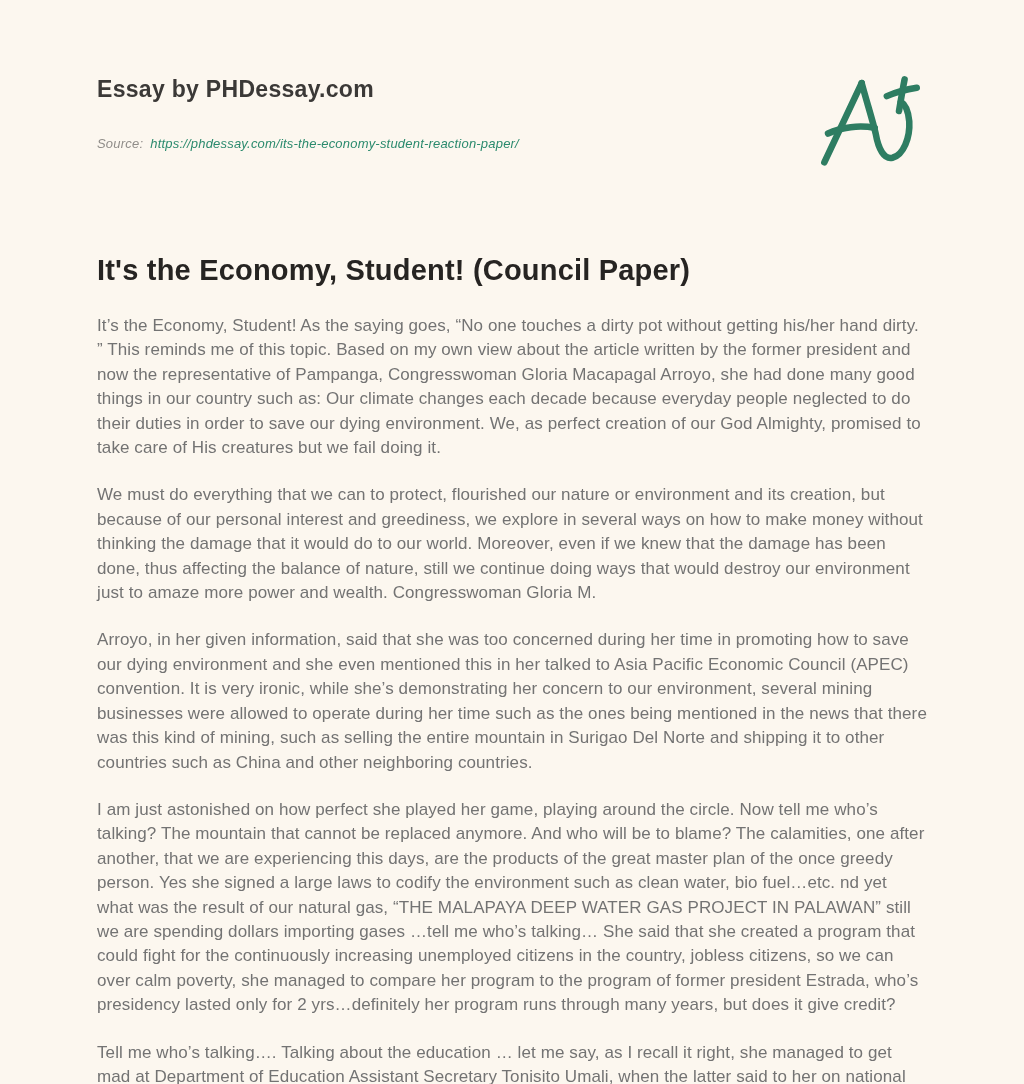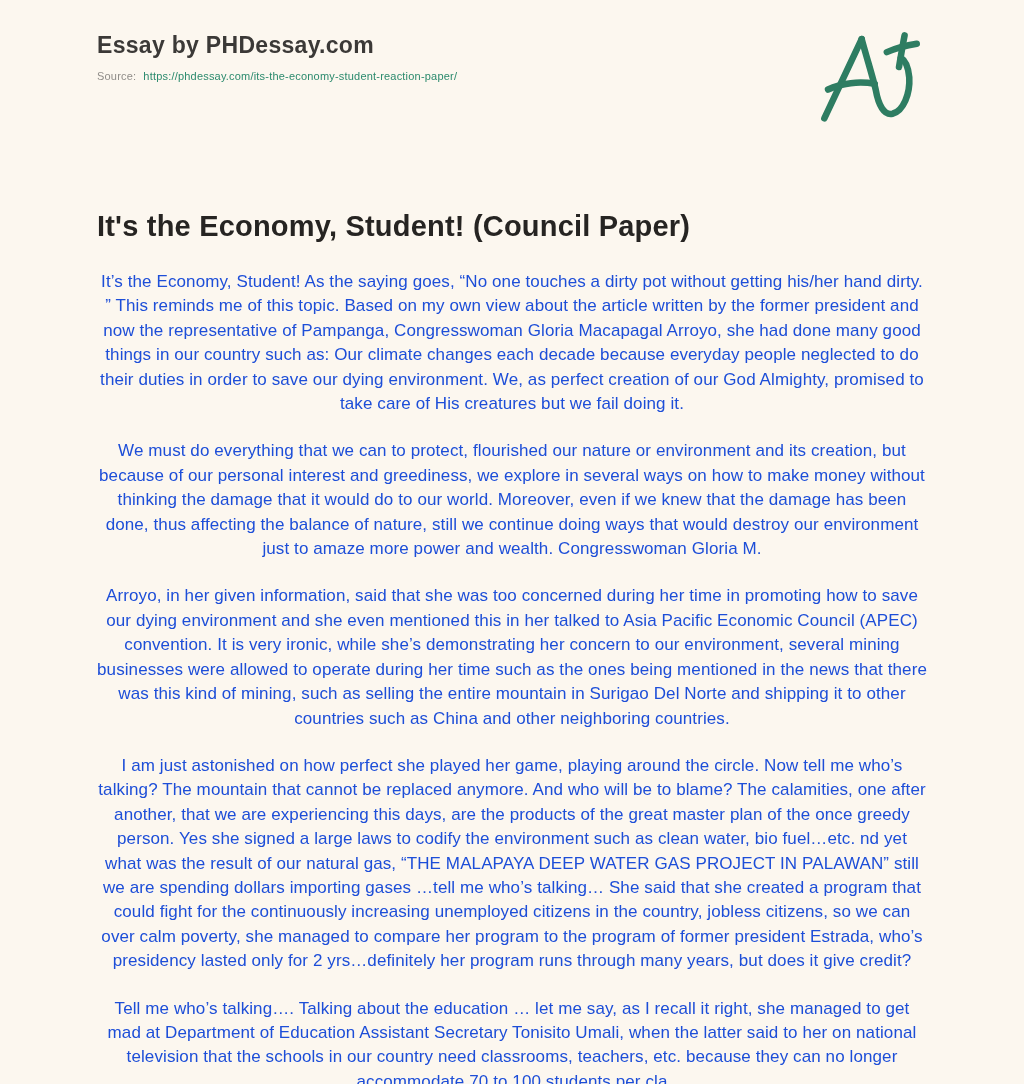--- a/index.html
+++ b/index.html
@@ -8,38 +8,39 @@
     padding: 0;
     width: 1024px;
     height: 1084px;
     background: #fcf7ef;
     font-family: "Liberation Sans", sans-serif;
     overflow: hidden;
   }
   .page {
     width: 1024px;
     height: 1084px;
-    padding: 32px 97px 0 97px;
+    padding: 76px 97px 0 97px;
   }
   .header {
     display: flex;
     justify-content: space-between;
     align-items: flex-start;
   }
   .site-title {
     margin: 0;
     font-size: 23px;
     font-weight: 700;
     color: #3b3937;
     letter-spacing: 0.3px;
   }
   .source-line {
-    margin-top: 11px;
-    font-size: 11px;
+    margin-top: 33px;
+    font-size: 13px;
     letter-spacing: 0.2px;
+    font-style: italic;
   }
   .source-label { color: #908d89; margin-right: 7px; }
   .source-link { color: #2b8a6d; text-decoration: none; }
   .logo { margin-top: -6px; flex: 0 0 auto; }
   .logo svg { width: 112px; height: 98px; display: block; }
   .logo path {
     fill: none;
     stroke: #2e7d62;
     stroke-width: 7;
     stroke-linecap: round;
@@ -50,23 +51,23 @@
     font-size: 29px;
     font-weight: 700;
     color: #262422;
     letter-spacing: 0.2px;
   }
   .essay-body { margin-top: 27px; }
   .essay-body p {
     margin: 0 0 23px 0;
     font-size: 17px;
     line-height: 24.4px;
-    color: #1d4ed8;
+    color: #737373;
     letter-spacing: 0.1px;
-    text-align: center;
+    text-align: left;
   }
 </style>
 </head>
 <body>
 
 <div class="page">
 
   <div class="header">
     <div class="header-left">
       <h1 class="site-title">Essay by PHDessay.com</h1>

